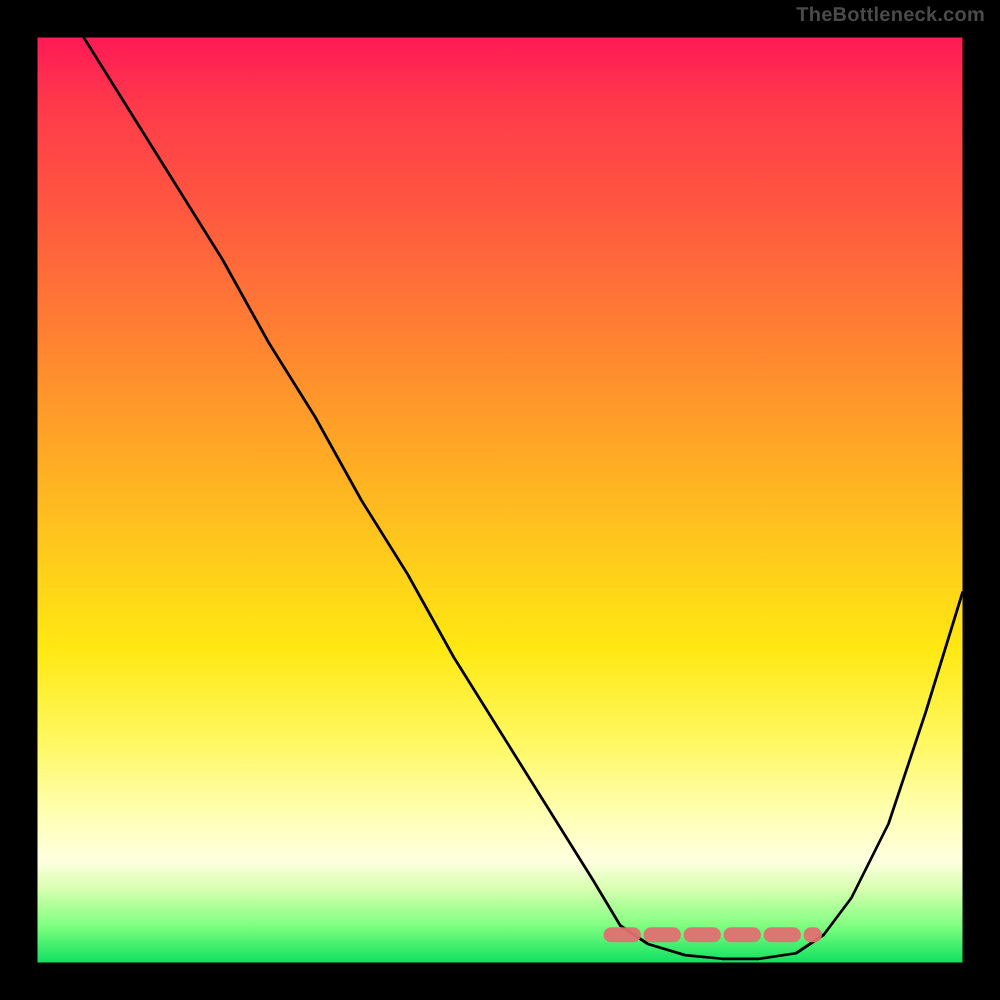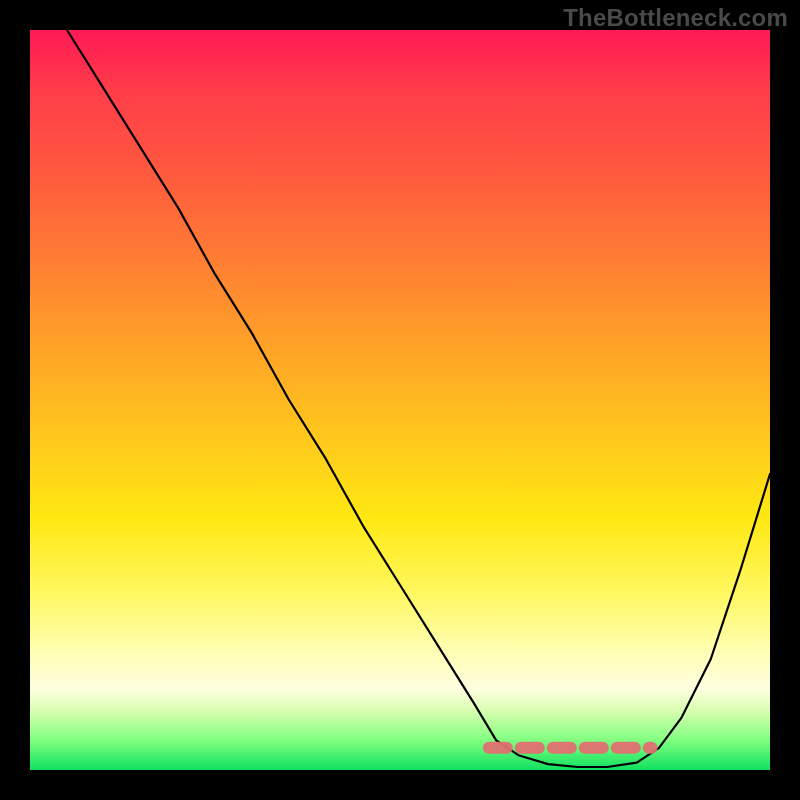--- a/index.html
+++ b/index.html
@@ -63,21 +63,21 @@
     stroke-width: 12;
     stroke-linecap: round;
     stroke-dasharray: 18 14;
     opacity: 0.95;
   }
   .watermark {
     position: absolute;
     top: 4px;
     right: 12px;
     color: #4a4a4a;
-    font-size: 24px;
+    font-size: 16px;
     font-weight: 600;
     letter-spacing: 0.2px;
     user-select: none;
     pointer-events: none;
   }
 </style>
 </head>
 <body>
 
 <div class="frame">

